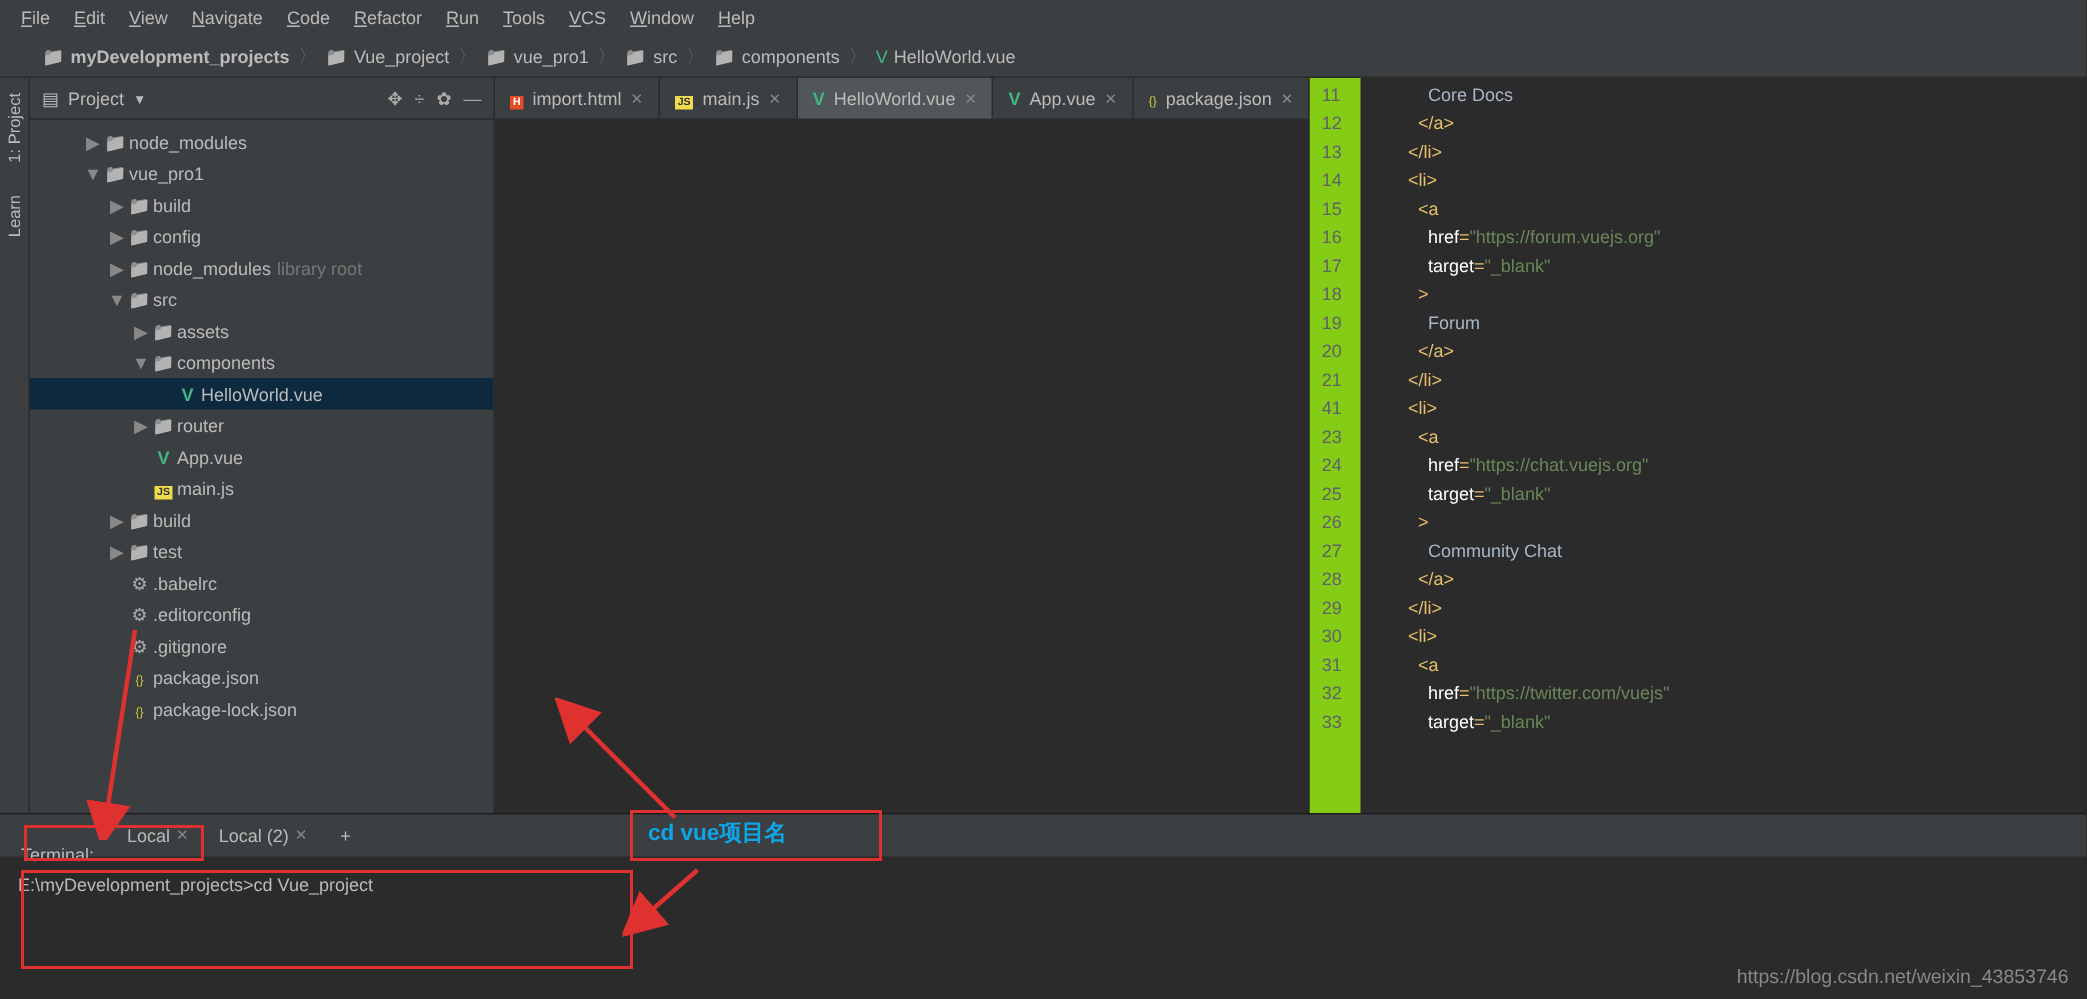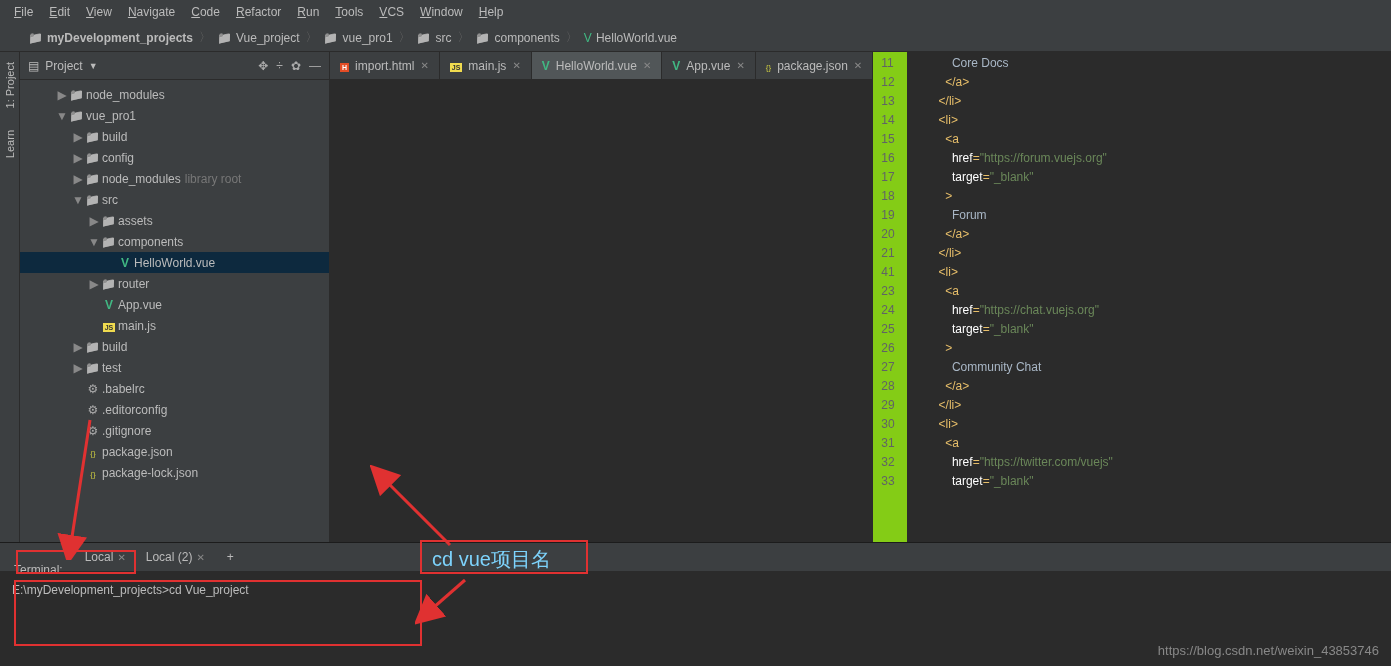--- a/index.html
+++ b/index.html
@@ -44,21 +44,21 @@
 .tag { color: #e8bf6a; }
 .attr { color: #ffffff; }
 .str { color: #6a8759; }
 .terminal-panel { background: #2b2b2b; border-top: 1px solid #1c1c1c; }
 .term-tabs { height: 28px; background: #3c3f41; display: flex; align-items: center; padding: 0 4px; gap: 2px; }
 .term-tab { padding: 4px 10px; color: #bbb; display: flex; align-items: center; gap: 4px; }
 .term-tab .close { color: #888; font-size: 10px; }
 .term-body { padding: 8px 12px; font-family: 'Consolas', monospace; color: #bbb; line-height: 22px; }
 .term-body .line { white-space: pre; }
 .annotation-box { position: absolute; border: 2px solid #e03131; pointer-events: none; z-index: 100; }
-.annotation-text { position: absolute; color: #7dd3fc; font-size: 20px; font-weight: 400; z-index: 101; pointer-events: none; }
+.annotation-text { position: absolute; color: #0ea5e9; font-size: 15px; font-weight: 700; z-index: 101; pointer-events: none; }
 .arrow-svg { position: absolute; pointer-events: none; z-index: 99; }
 .watermark { position: absolute; bottom: 8px; right: 12px; color: #888; font-size: 13px; z-index: 50; }
 </style>
 </head>
 <body>
 
 <div class="menubar" id="menubar">
     <span><u>F</u>ile</span>
     <span><u>E</u>dit</span>
     <span><u>V</u>iew</span>

